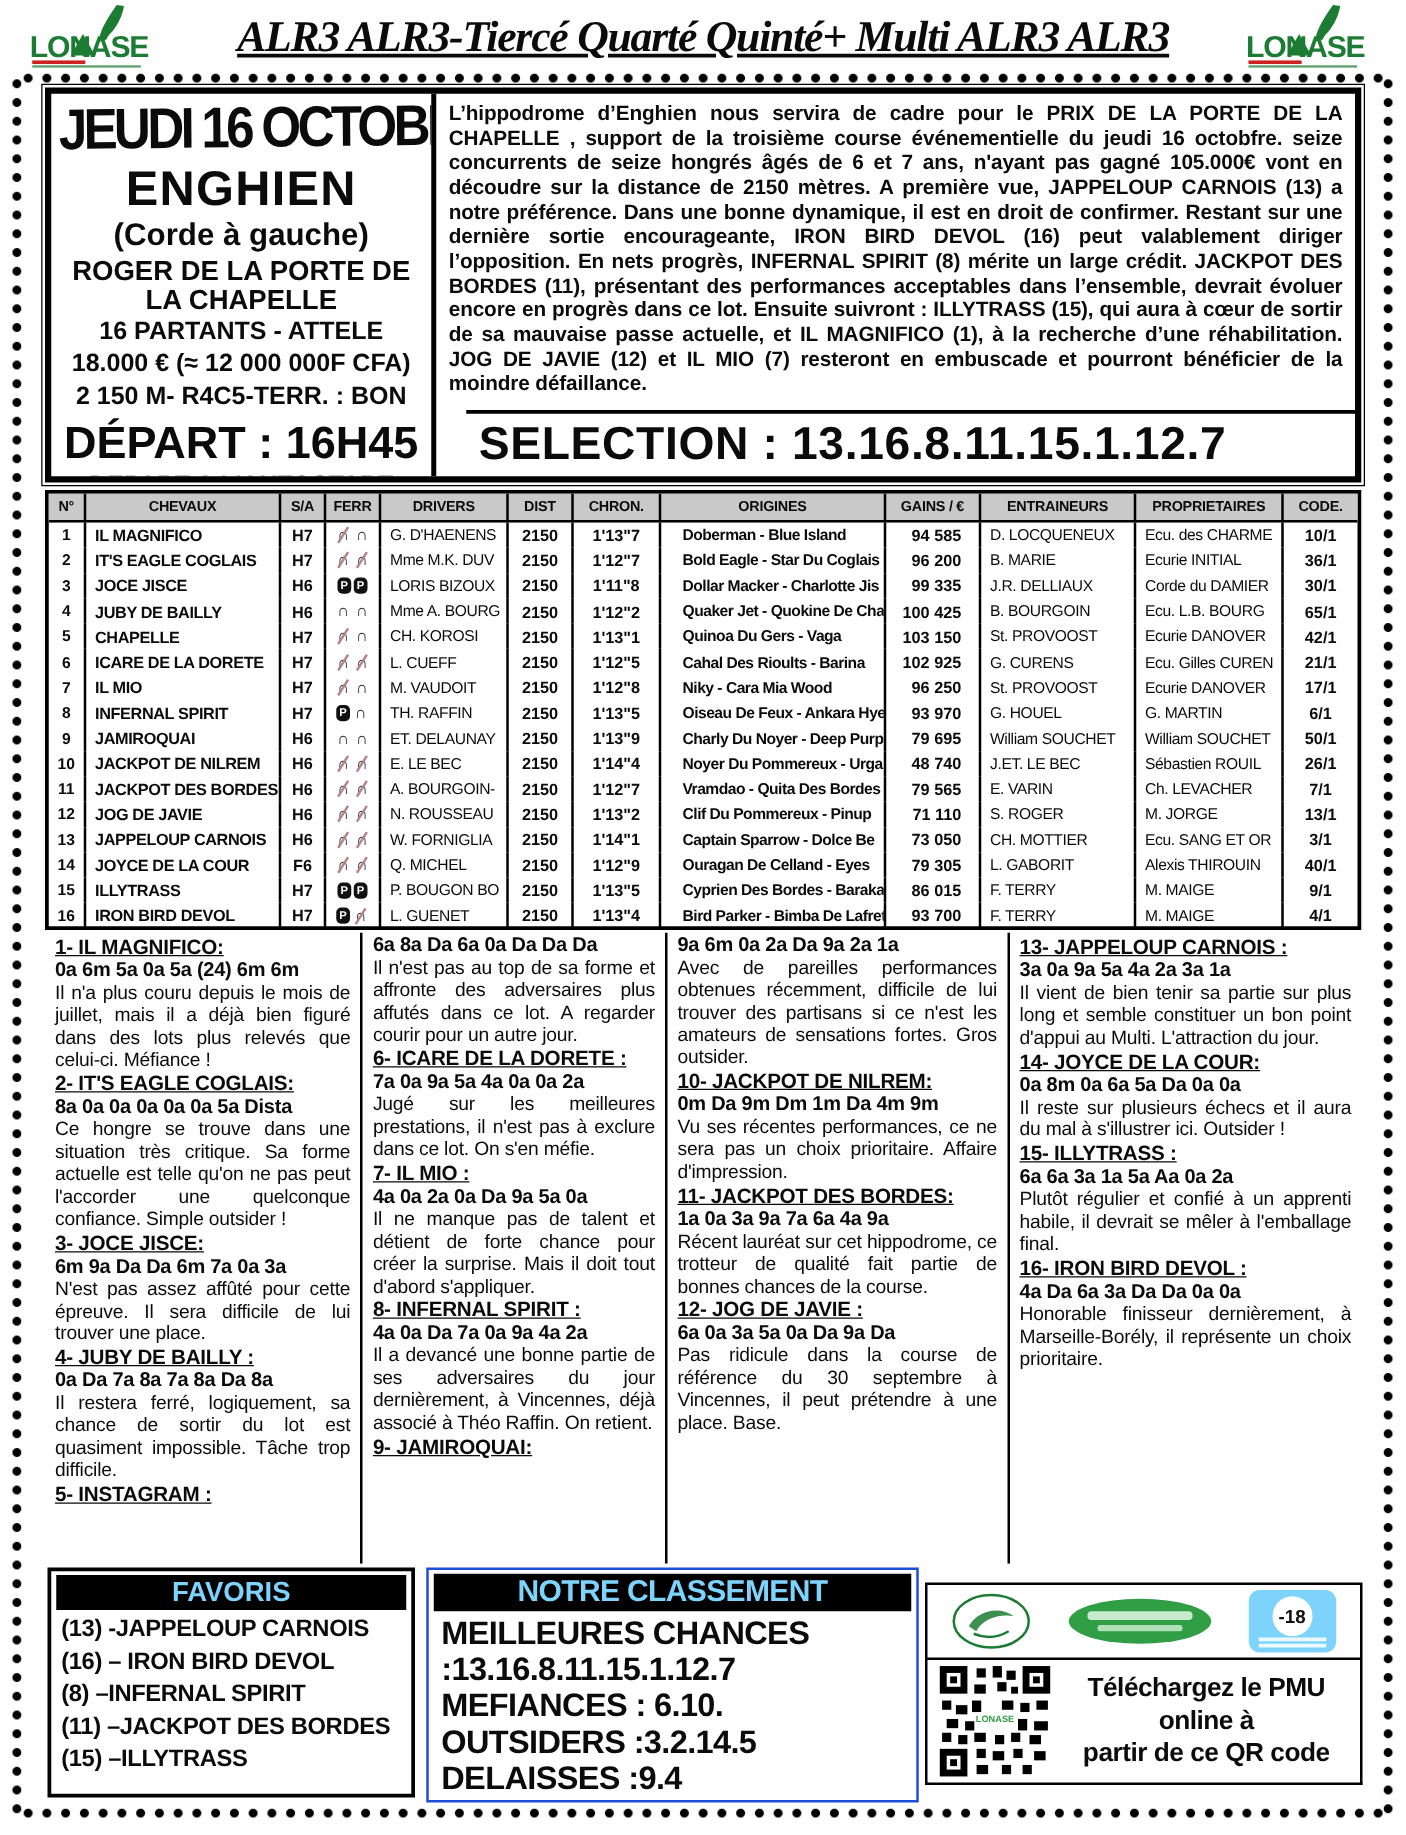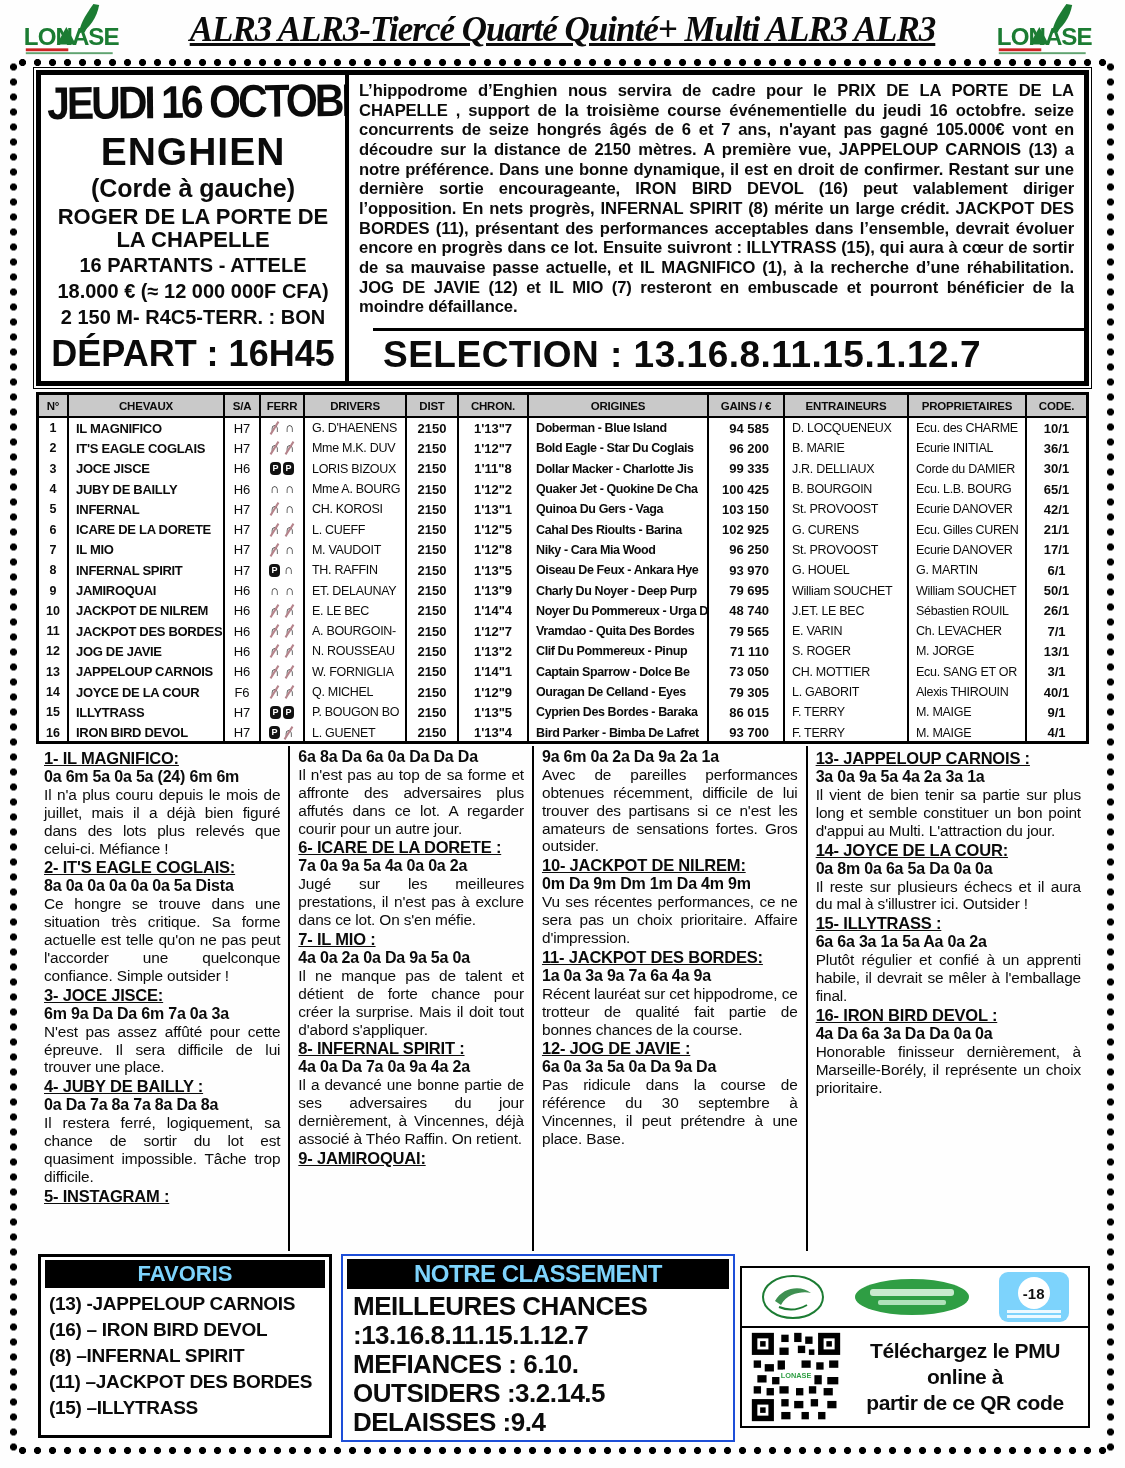--- a/index.html
+++ b/index.html
@@ -33,24 +33,24 @@
   .htable{position:absolute;left:36px;top:392px;width:1053px;height:352px;border:3px solid #000;background:#fff;box-sizing:border-box;}
   .trow{display:grid;grid-template-columns:30px 156px 36px 44px 102px 52px 70px 180px 76px 124px 118px 1fr;align-items:center;}
   .thead{height:21px;background:#c9c9c9;border-bottom:2px solid #000;}
   .thead .cell{font-size:11.5px;font-weight:700;text-align:center;letter-spacing:-.2px;}
   .brow{height:20.3px;}
   .cell{border-right:2px solid #000;height:100%;display:flex;align-items:center;justify-content:center;
         font-size:13px;overflow:hidden;white-space:nowrap;box-sizing:border-box;}
   .cell:last-child{border-right:none;}
   .c-num{font-weight:700;font-size:12.5px;}
   .c-horse{justify-content:flex-start;padding-left:7px;font-weight:700;letter-spacing:-.3px;}
-  .c-sa{font-weight:400;}
+  .c-sa{font-weight:700;}
   .c-driver,.c-trainer,.c-owner{justify-content:flex-start;padding-left:7px;font-weight:400;font-size:12.5px;letter-spacing:-.3px;}
   .c-dist,.c-chron,.c-code{font-weight:700;}
-  .c-orig{justify-content:flex-start;padding-left:7px;font-weight:700;letter-spacing:-.4px;font-size:12.5px;}
+  .c-orig{justify-content:flex-start;padding-left:17px;font-weight:700;letter-spacing:-.4px;font-size:12.5px;}
   .c-gains{justify-content:flex-end;padding-right:14px;font-weight:700;}
   .shoe{position:relative;display:inline-block;width:13px;height:14px;margin:0 1px;font-weight:700;
         font-size:13px;line-height:14px;text-align:center;color:#1a1a1a;}
   .shoe.plain::before,.shoe.crossed::before{content:"∩";}
   .shoe.crossed::after{content:"";position:absolute;left:-1px;top:6px;width:15px;height:2px;background:#b5838b;transform:rotate(-58deg);}
   .shoe.p{background:#111;color:#fff;border-radius:4px;width:11px;height:13px;font-size:9px;line-height:13px;}
   .shoe.p::before{content:"P";}
   
   .comments{position:absolute;left:36px;top:746px;width:1053px;height:505px;display:flex;overflow:hidden;}
   .ccol{box-sizing:border-box;padding:2px 8px 0 8px;overflow:hidden;}
@@ -206,21 +206,21 @@
           <div class="cell c-dist">2150</div>
           <div class="cell c-chron">1'12"2</div>
           <div class="cell c-orig">Quaker Jet - Quokine De Cha</div>
           <div class="cell c-gains">100 425</div>
           <div class="cell c-trainer">B. BOURGOIN</div>
           <div class="cell c-owner">Ecu. L.B. BOURG</div>
           <div class="cell c-code">65/1</div>
         </div>
         <div class="trow brow">
           <div class="cell c-num">5</div>
-          <div class="cell c-horse">INFERNAL</div>
+          <div class="cell c-horse">CHAPELLE</div>
           <div class="cell c-sa">H7</div>
           <div class="cell c-ferr">
             <span class="shoe crossed"></span>
             <span class="shoe plain"></span>
           </div>
           <div class="cell c-driver">CH. KOROSI</div>
           <div class="cell c-dist">2150</div>
           <div class="cell c-chron">1'13"1</div>
           <div class="cell c-orig">Quinoa Du Gers - Vaga</div>
           <div class="cell c-gains">103 150</div>

